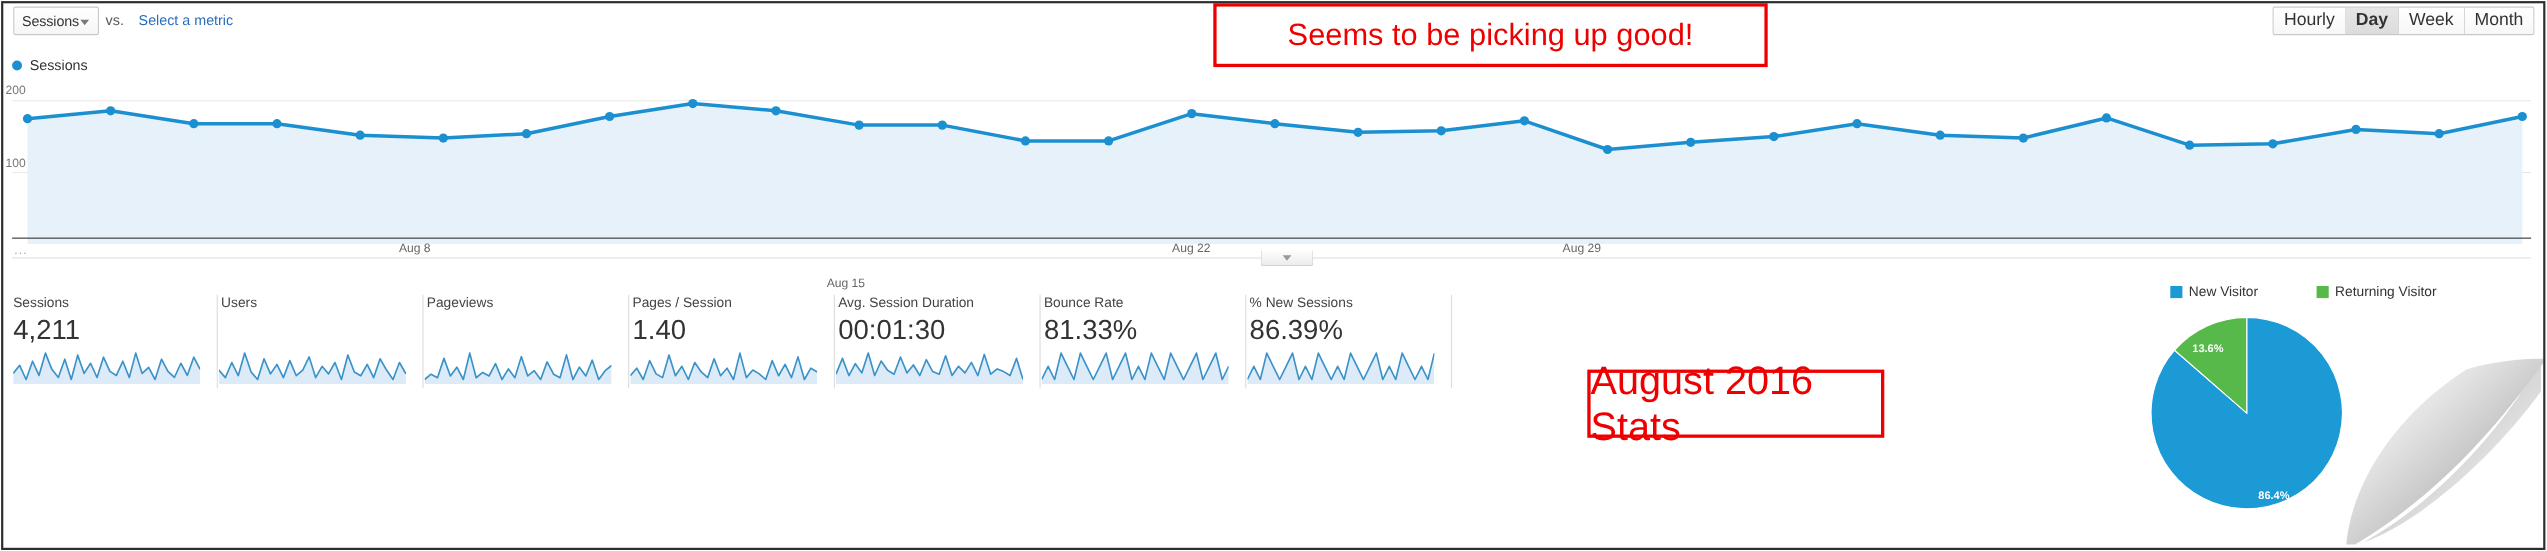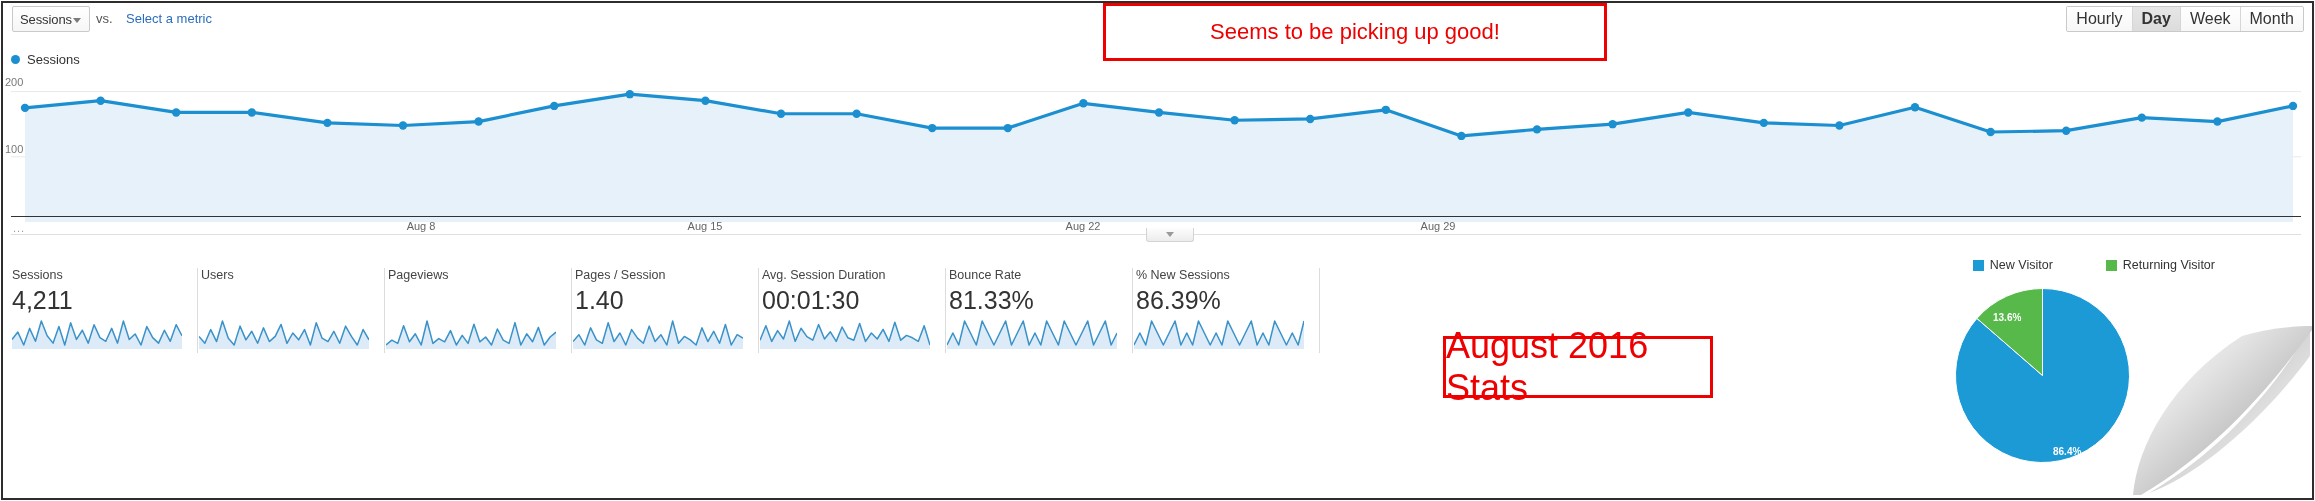--- a/index.html
+++ b/index.html
@@ -259,21 +259,21 @@
     color:#ee0000;
     display:flex;
     align-items:center;
     justify-content:center;
     box-sizing:border-box;
     z-index:40;
   }
   .ann-top{
     left:1103px; top:3px;
     width:504px; height:58px;
-    font-size:22px;
+    font-size:28px;
   }
   .ann-bottom{
     left:1443px; top:336px;
     width:270px; height:62px;
     font-size:36px;
   }
 
   
   .curl{
     position:absolute;
@@ -350,22 +350,22 @@
         <circle cx="2130.8" cy="45.652173913043484" r="4.2" fill="#1b8fd0"></circle>
         <circle cx="2206.4" cy="49.565217391304344" r="4.2" fill="#1b8fd0"></circle>
         <circle cx="2282" cy="33.913043478260875" r="4.2" fill="#1b8fd0"></circle>
       </svg>
   </div>
   <div class="ylabel ylabel-200">200</div>
   <div class="ylabel ylabel-100">100</div>
 
   <div class="xaxis-row">
     <span class="xtick-ellipsis">...</span>
-    <span class="xtick" style="left:366px;margin-left:44px;">Aug 8</span>
-    <span class="xtick" style="left:694px;">Aug 15</span>
+    <span class="xtick" style="left:366px;">Aug 8</span>
+    <span class="xtick" style="left:758px;margin-top:32px;">Aug 15</span>
     <span class="xtick" style="left:1072px;">Aug 22</span>
     <span class="xtick" style="left:1427px;">Aug 29</span>
   </div>
 
   <div class="handle-rule"></div>
   <div class="expand-handle">
     <span class="chev"></span>
   </div>
 
   <div class="metrics-row">

